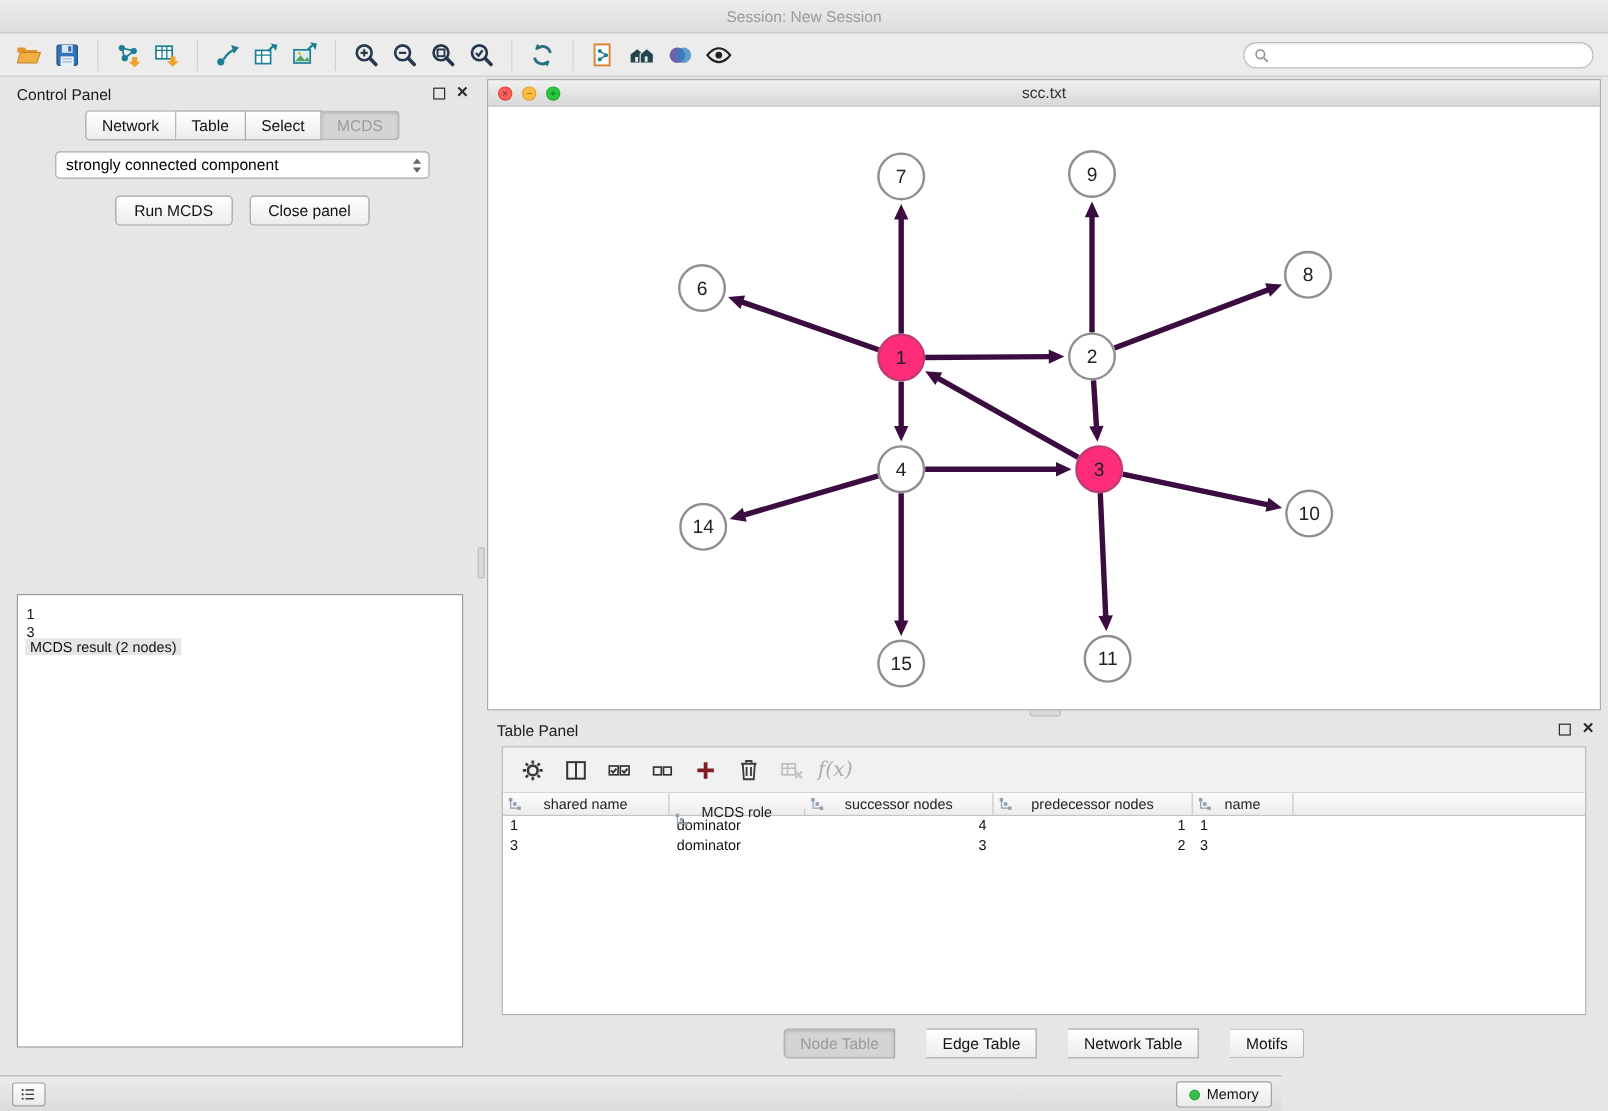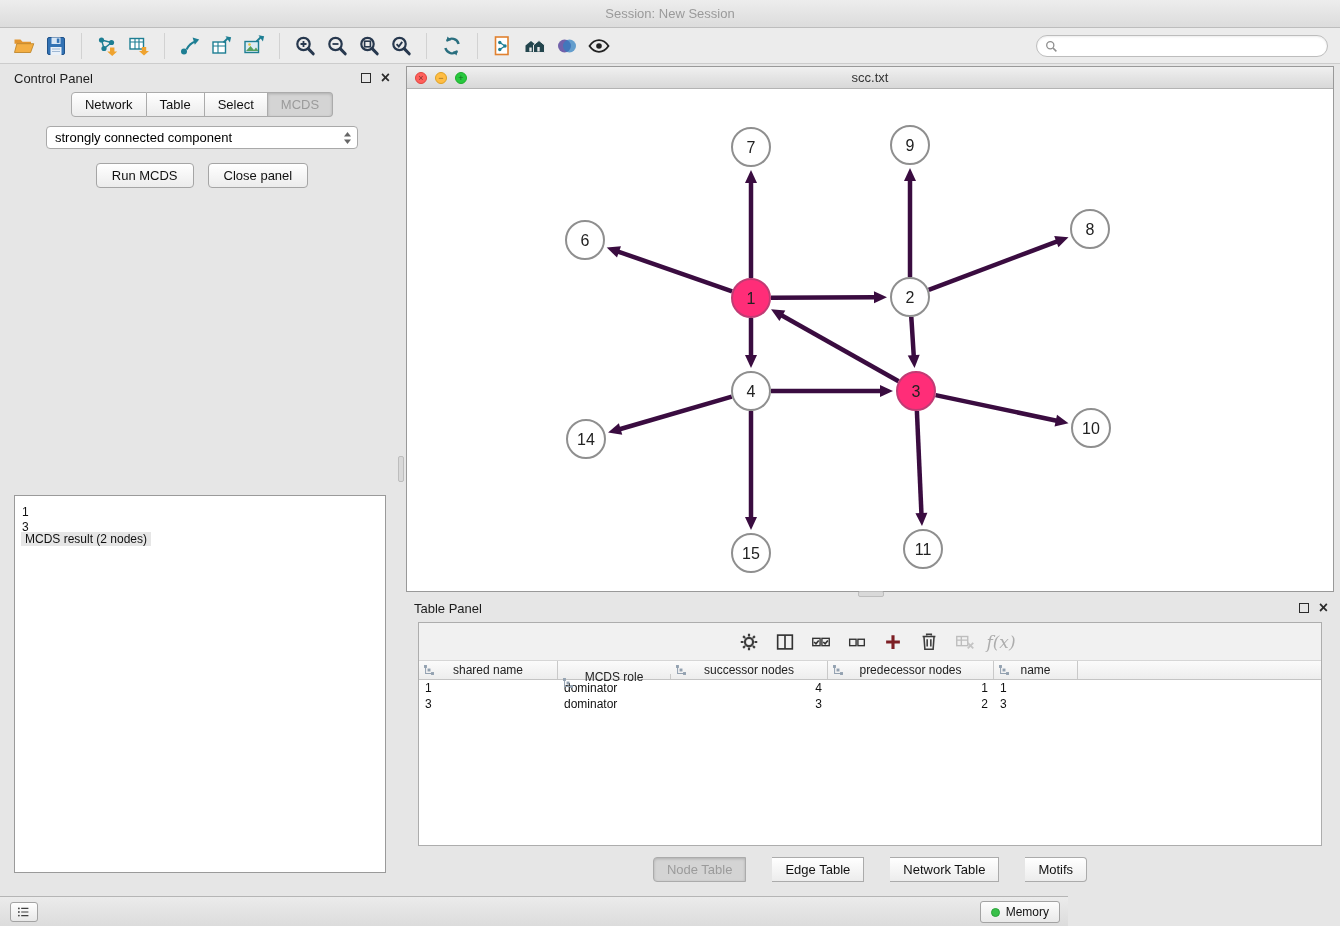--- a/index.html
+++ b/index.html
@@ -64,21 +64,21 @@
   .light.green { background:#28c83e; border:1px solid #1dad2b; }
   .net-canvas { position:absolute; top:22px; left:0; right:0; bottom:0; background:#fff; }
   #net-svg { position:absolute; left:0; top:0; }
   #net-svg text { font-family:"Liberation Sans", sans-serif; }
 
   
   #table-panel { position:absolute; left:406px; top:598px; width:928px; height:290px; }
   .tp-box { position:absolute; left:12px; top:24px; right:12px; bottom:42px;
     border:1px solid #adadad; background:#fff; overflow:hidden; }
   .tp-toolbar { height:38px; background:#f1f1f1; border-bottom:1px solid #d6d6d6;
-    display:flex; align-items:center; padding-left:10px; gap:6px;justify-content:center; }
+    display:flex; align-items:center; padding-left:10px; gap:6px; }
   .tp-tool { width:30px; height:28px; display:flex; align-items:center; justify-content:center; cursor:default; }
   .tp-tool svg { width:22px; height:22px; }
   .fx { font-family:"DejaVu Serif", serif; font-style:italic; font-size:17px; color:#adadad; }
   .tp-grid-header { display:flex; height:19px; border-bottom:1px solid #c4c4c4;
     background:linear-gradient(#fbfbfb,#ededed); font-size:12px; color:#222; }
   .tp-col { position:relative; display:flex; align-items:center; justify-content:center;
     border-right:1px solid #c9c9c9; cursor:default; }
   .tp-col .hicon { position:absolute; left:4px; top:3px; }
   .tp-row { display:flex; height:16px; font-size:12px; color:#111; align-items:center; }
   .tp-cell { padding:0 6px; overflow:hidden; white-space:nowrap; }

